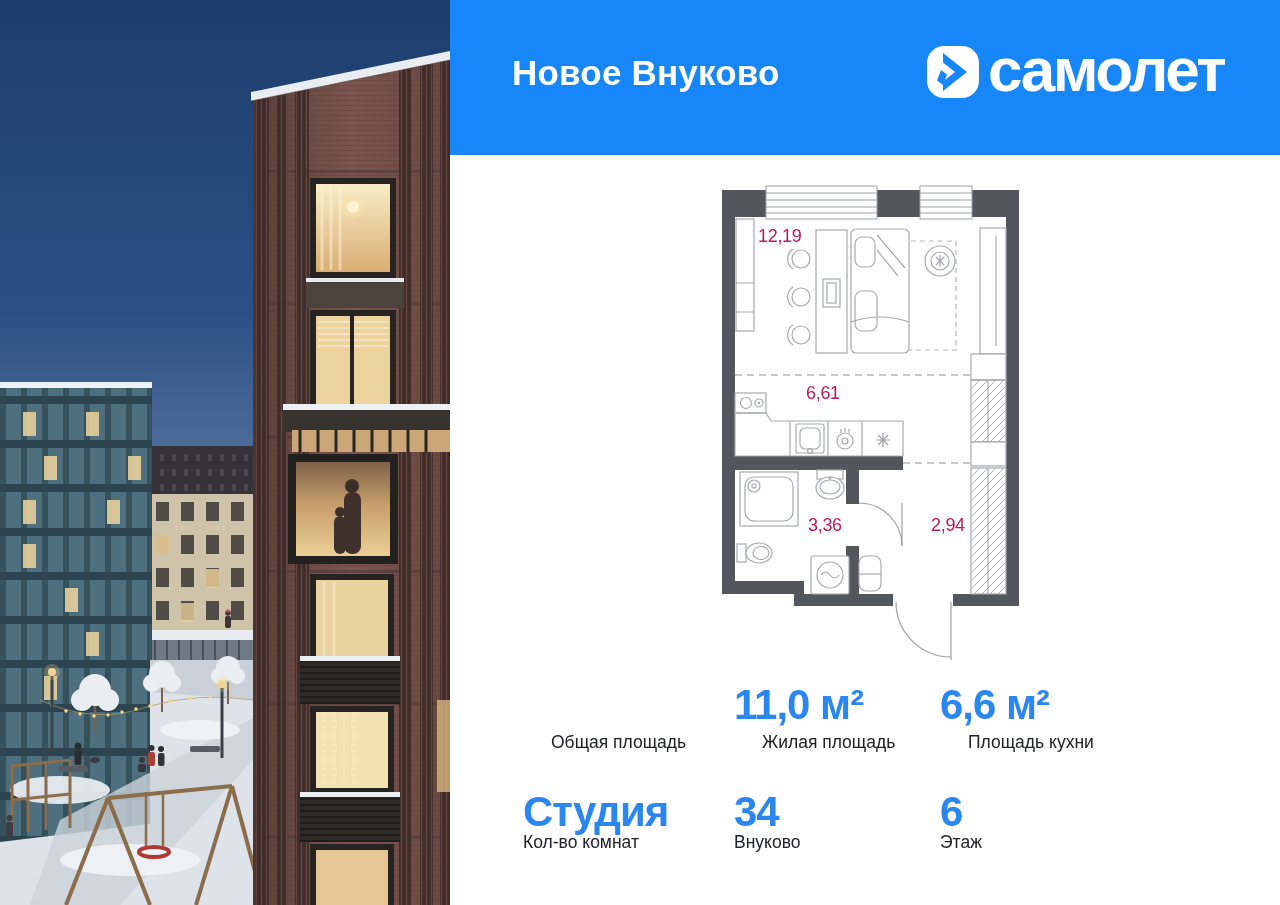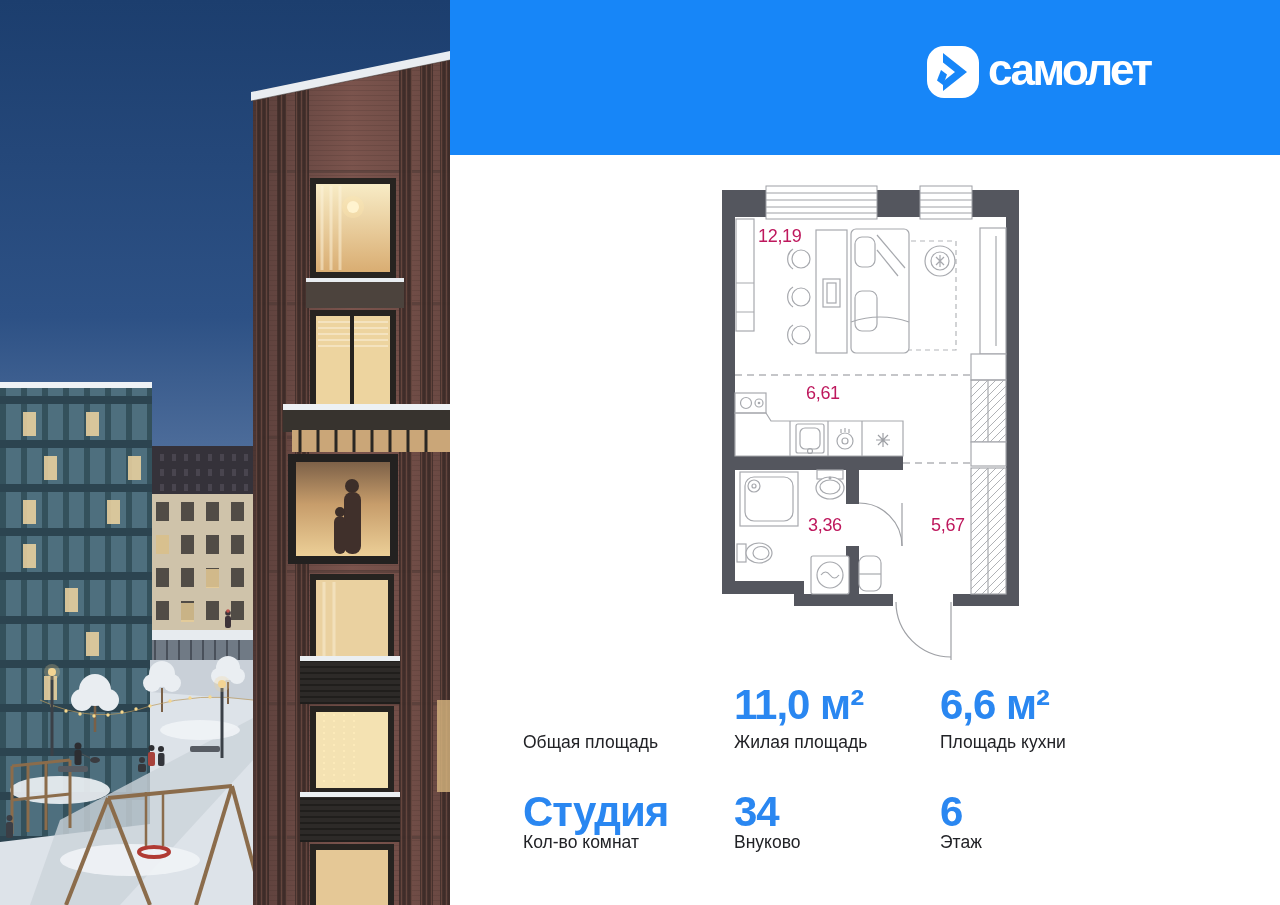--- a/index.html
+++ b/index.html
@@ -7,31 +7,31 @@
          font-family:"Liberation Sans", sans-serif;}
   
   .photo{position:absolute;left:0;top:0;width:450px;height:905px;overflow:hidden;}
   
   .panel{position:absolute;left:450px;top:0;width:830px;height:905px;background:#ffffff;}
   .header{position:absolute;left:0;top:0;width:830px;height:155px;background:#1786F8;}
   .title{position:absolute;left:62px;top:53px;font-size:35px;line-height:40px;font-weight:700;
          color:#ffffff;letter-spacing:.2px;white-space:nowrap;}
   .brand{position:absolute;left:477px;top:46px;height:52px;display:flex;align-items:center;gap:9px;}
   .brand-icon{width:52px;height:52px;display:block;}
-  .brand-text{font-size:44px;line-height:50px;font-weight:700;color:#ffffff;letter-spacing:-2.5px;
+  .brand-text{font-size:62px;line-height:50px;font-weight:700;color:#ffffff;letter-spacing:-2.5px;
               transform:translateY(-2px);white-space:nowrap;}
   
   .plan{position:absolute;left:264px;top:180px;width:310px;height:492px;}
   .plan svg{display:block;width:310px;height:492px;}
   .room-label{position:absolute;font-size:18px;line-height:19px;color:#be185d;letter-spacing:-.3px;}
   
   .stat{position:absolute;white-space:nowrap;}
   .stat-value{font-size:42px;line-height:42px;font-weight:700;color:#2A87F1;letter-spacing:-1px;}
   .stat-label{font-size:17.5px;line-height:19px;color:#212226;}
-  .v-r1{top:684px;} .l-r1{top:733px;}
+  .v-r1{top:684px;} .l-r1{top:733px;margin-left:28px;}
   .v-r2{top:791px;} .l-r2{top:833px;}
   .c1{left:73px;} .c2{left:284px;} .c3{left:490px;}
 </style>
 </head>
 <body>
 
 <div class="stage">
 
   <div class="photo">
     <svg width="450" height="905" viewBox="0 0 450 905">
@@ -325,20 +325,21 @@
           <rect x="316" y="850" width="72" height="55" fill="#e5c896"></rect>
         </g>
         <rect x="437" y="700" width="13" height="92" fill="#d8b780" opacity=".8"></rect>
       </g>
     </svg>
   </div>
 
   <div class="panel">
 
     <div class="header">
+      <div class="title">Новое Внуково</div>
       <div class="brand">
         <svg class="brand-icon" viewBox="0 0 52 52">
           <rect x="0" y="0" width="52" height="52" rx="17" fill="#ffffff"></rect>
           <path d="M16,7 L40,26 L16,45 L16,35.5 L28,26 L16,16.5 Z" fill="#1786F8"></path>
           <path d="M14,24 L20,28.5 L16,39 L10,34.5 Z" fill="#1786F8"></path>
         </svg>
         <span class="brand-text">самолет</span>
       </div>
     </div>
 
@@ -487,21 +488,21 @@
           <g fill="none" stroke="#9ea0a5">
             <path d="M896,602 A55,55 0 0 0 951,657"></path>
             <path d="M951,602 V660"></path>
           </g>
         </g>
       </svg>
 
       <span class="room-label" style="left:44px; top:47px;">12,19</span>
       <span class="room-label" style="left:92px; top:204px;">6,61</span>
       <span class="room-label" style="left:94px; top:336px;">3,36</span>
-      <span class="room-label" style="left:217px; top:336px;">5,67</span>
+      <span class="room-label" style="left:217px; top:336px;">2,94</span>
     </div>
 
     <div class="stat stat-label l-r1 c1">Общая площадь</div>
     <div class="stat stat-value v-r1 c2">11,0 м²</div>
     <div class="stat stat-label l-r1 c2">Жилая площадь</div>
     <div class="stat stat-value v-r1 c3">6,6 м²</div>
     <div class="stat stat-label l-r1 c3">Площадь кухни</div>
 
     <div class="stat stat-value v-r2 c1">Студия</div>
     <div class="stat stat-label l-r2 c1">Кол-во комнат</div>

